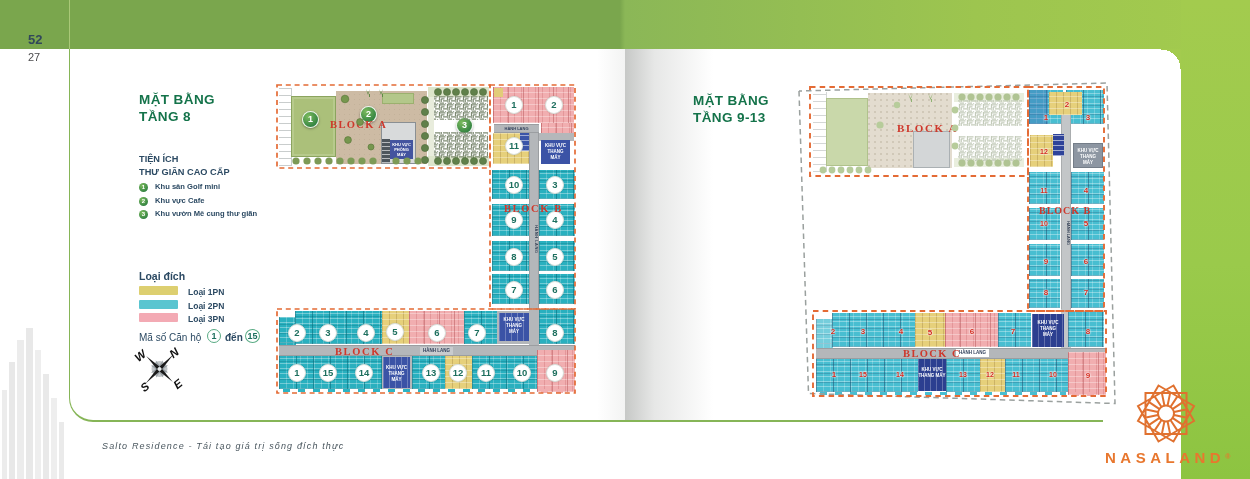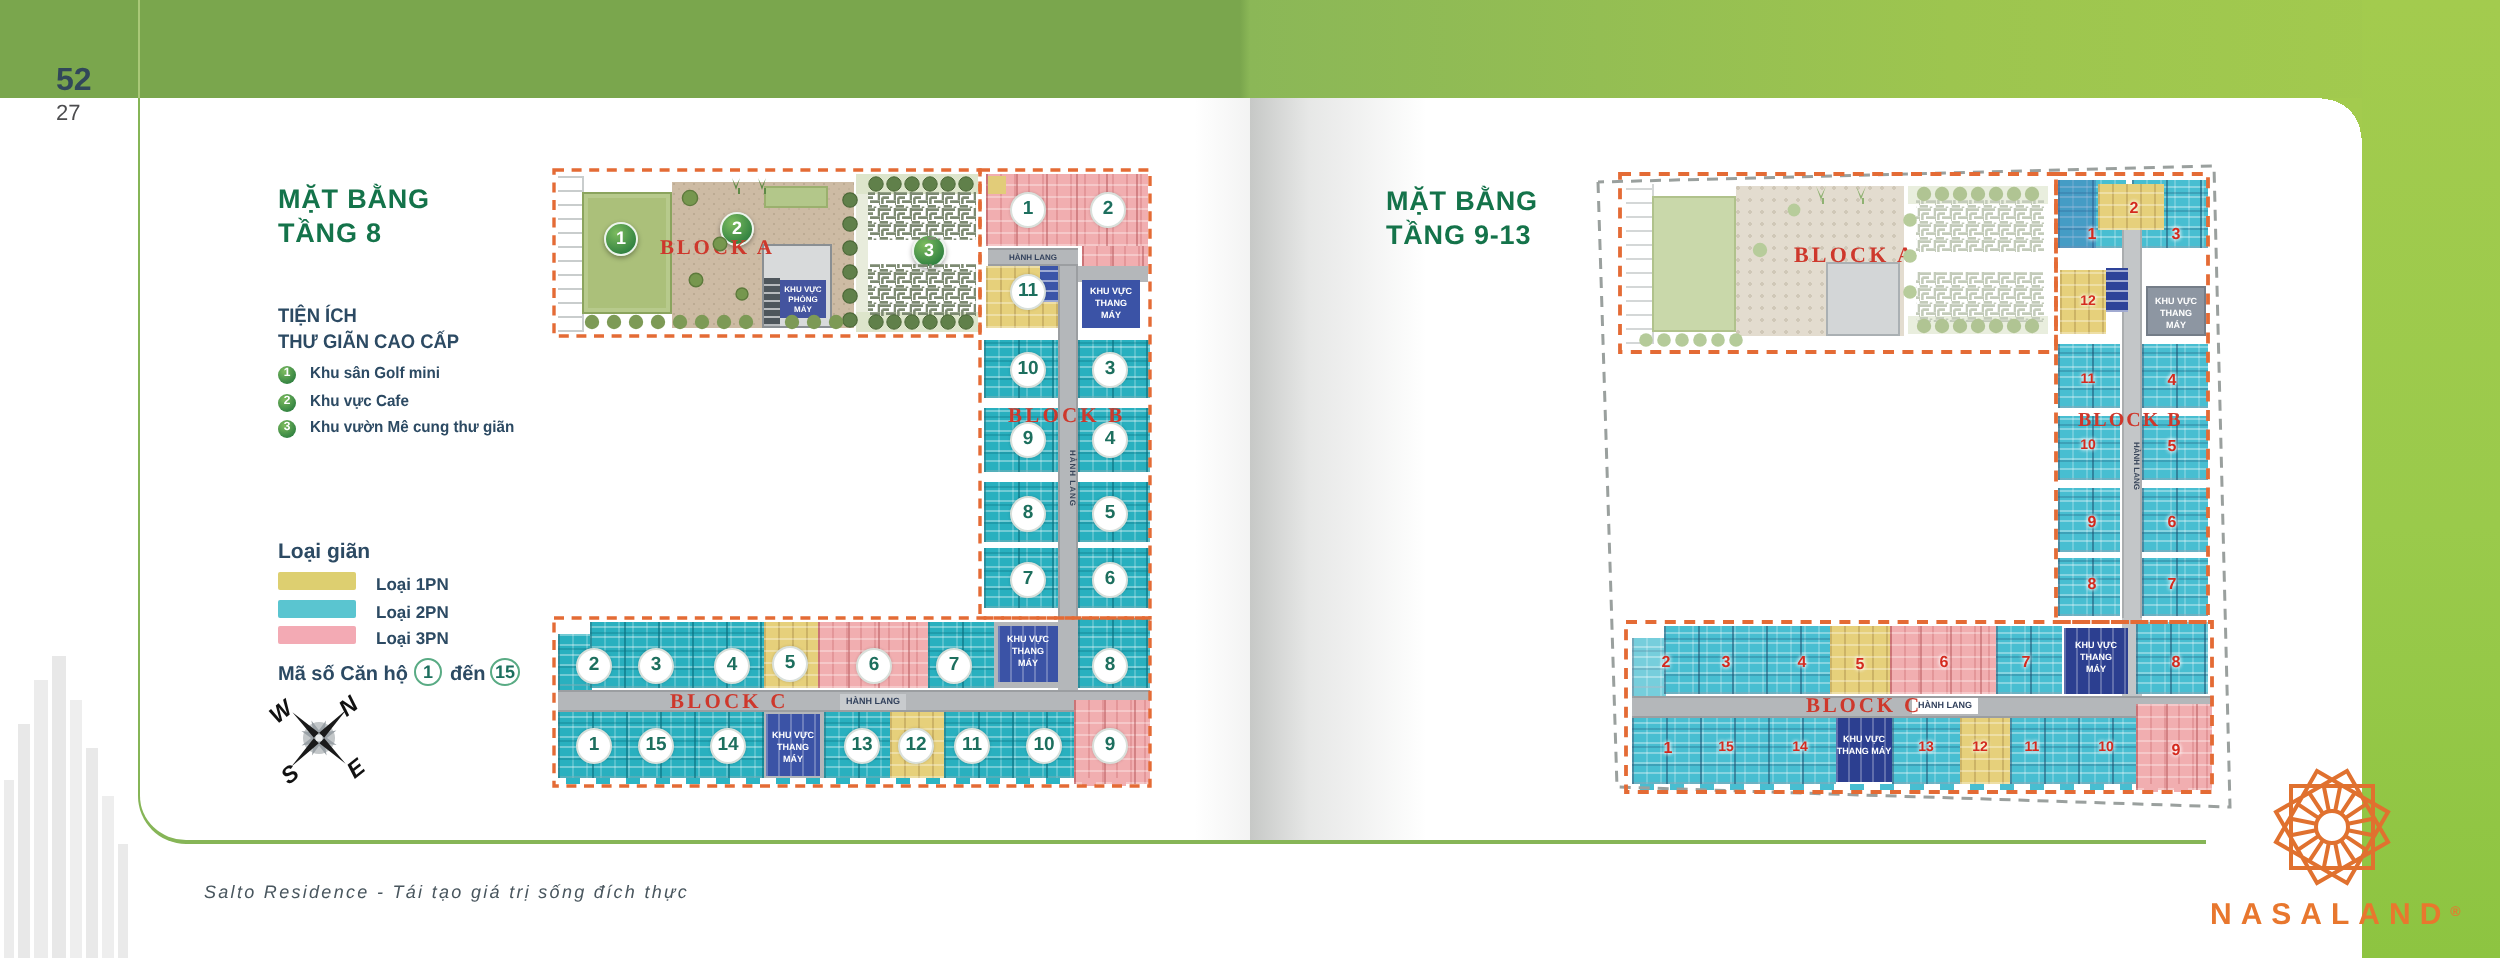--- a/index.html
+++ b/index.html
@@ -20,21 +20,21 @@
 <body>
 
 <div class="ab" style="left:0;top:0;width:1250px;height:49px;background:linear-gradient(to right,#7aa64d 0%,#7aa64d 49.6%,#8bb757 50%,#9dc54f 78%,#a3cb4e 100%)"></div>
 
 <div class="ab" style="left:1181px;top:0;width:69px;height:479px;background:linear-gradient(to bottom,#a3cb4e 0%,#9aca4b 55%,#8dc441 100%)"></div>
 
 <div class="ab" style="left:1161px;top:49px;width:20px;height:20px;background:radial-gradient(circle 20px at 0 20px,rgba(0,0,0,0) 0 19.5px,#a3cb4e 19.5px)"></div>
 
 <div class="ab" style="left:68.5px;top:0;width:1.5px;height:49px;background:#a9c877"></div>
 
-<div class="ab" style="left:28px;top:32px;font-size:16px;font-weight:700;color:#31475a">52</div>
+<div class="ab" style="left:28px;top:32px;font-size:13px;font-weight:700;color:#31475a">52</div>
 
 <div class="ab" style="left:28px;top:51px;font-size:11px;color:#4c4c4e">27</div>
 
 <div class="ab" style="left:68.5px;top:49px;width:1034px;height:372.5px;border-left:1.5px solid #86b557;border-bottom:2px solid #86b557;border-bottom-left-radius:24px"></div>
 
 <div class="ab" style="left:625px;top:49px;width:92px;height:371px;background:linear-gradient(to right,rgba(98,103,98,.36),rgba(110,115,110,.17) 32%,rgba(255,255,255,0) 96%)"></div>
 <div class="ab" style="left:597px;top:49px;width:28px;height:371px;background:linear-gradient(to right,rgba(255,255,255,0),rgba(100,105,100,.08))"></div>
 
 <div class="ab" style="left:139px;top:90.5px;font-size:13.5px;line-height:17px;font-weight:700;color:#14734a;letter-spacing:.4px">MẶT BẰNG<br>TẦNG 8</div>
 
@@ -42,32 +42,32 @@
 
 <div class="gdot" style="left:139px;top:183px;width:9px;height:9px;font-size:6px;line-height:9px">1</div>
 <div class="ab navy" style="left:155px;top:182px;font-size:8px;font-weight:700;transform:scaleX(.95);transform-origin:0 0">Khu sân Golf mini</div>
 
 <div class="gdot" style="left:139px;top:197px;width:9px;height:9px;font-size:6px;line-height:9px">2</div>
 <div class="ab navy" style="left:155px;top:196px;font-size:8px;font-weight:700;transform:scaleX(.95);transform-origin:0 0">Khu vực Cafe</div>
 
 <div class="gdot" style="left:139px;top:210px;width:9px;height:9px;font-size:6px;line-height:9px">3</div>
 <div class="ab navy" style="left:155px;top:209px;font-size:8px;font-weight:700;transform:scaleX(.95);transform-origin:0 0">Khu vườn Mê cung thư giãn</div>
 
-<div class="ab navy" style="left:139px;top:270px;font-size:10.5px;font-weight:700">Loại giãn</div>
+<div class="ab navy" style="left:139px;top:270px;font-size:10.5px;font-weight:700">Loại đích</div>
 
 <div class="ab" style="left:139px;top:286px;width:39px;height:9px;background:#ddcf70;border-radius:1px"></div>
 <div class="ab navy" style="left:188px;top:287px;font-size:8.5px;font-weight:700">Loại 1PN</div>
 
 <div class="ab" style="left:139px;top:300px;width:39px;height:9px;background:#5ac5d0;border-radius:1px"></div>
 <div class="ab navy" style="left:188px;top:301px;font-size:8.5px;font-weight:700">Loại 2PN</div>
 
 <div class="ab" style="left:139px;top:313px;width:39px;height:9px;background:#f3aab4;border-radius:1px"></div>
 <div class="ab navy" style="left:188px;top:314px;font-size:8.5px;font-weight:700">Loại 3PN</div>
 
-<div class="ab navy" style="left:139px;top:332px;font-size:10px;font-weight:700">Mã số Căn hộ</div>
+<div class="ab navy" style="left:139px;top:332px;font-size:10px;font-weight:400">Mã số Căn hộ</div>
 <div class="sbadge" style="left:207px;top:329px">1</div>
 <div class="ab navy" style="left:225px;top:332px;font-size:10px;font-weight:700">đến</div>
 <div class="sbadge" style="left:245px;top:329px;width:15px">15</div>
 
 <div class="ab" style="left:693px;top:92px;font-size:13.5px;line-height:17px;font-weight:700;color:#14734a;letter-spacing:.4px">MẶT BẰNG<br>TẦNG 9-13</div>
 
 <div class="ab" style="left:102px;top:441px;font-size:9px;font-style:italic;letter-spacing:1.15px;color:#49565e">Salto Residence - Tái tạo giá trị sống đích thực</div>
 
 <div class="ab" style="left:1105px;top:449px;font-size:15px;font-weight:700;letter-spacing:4.5px;color:#e8772e;z-index:9">NASALAND<span style="font-size:7px;vertical-align:4px;letter-spacing:0">®</span></div>
 

